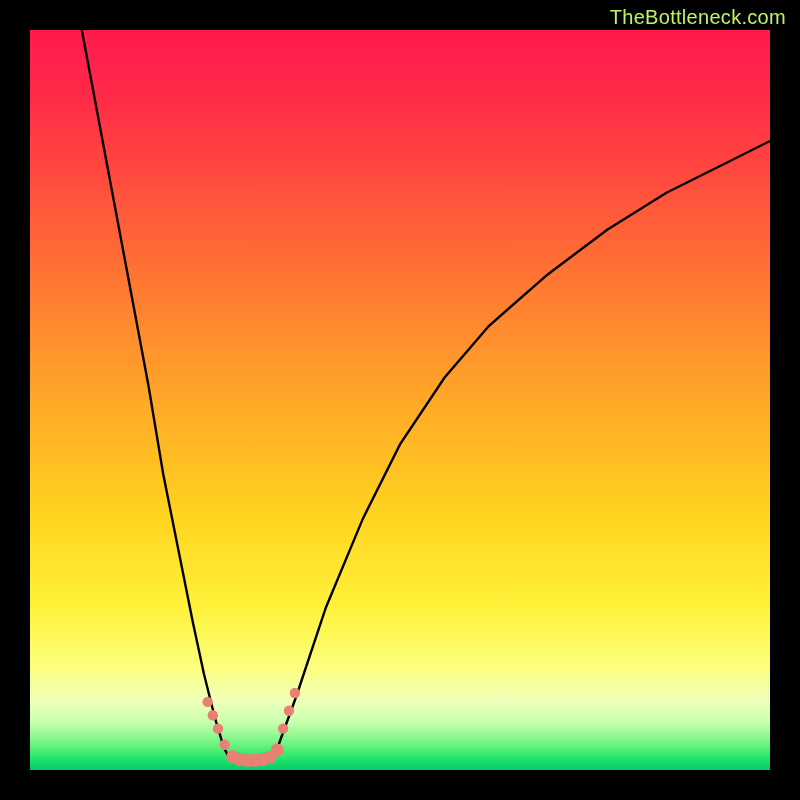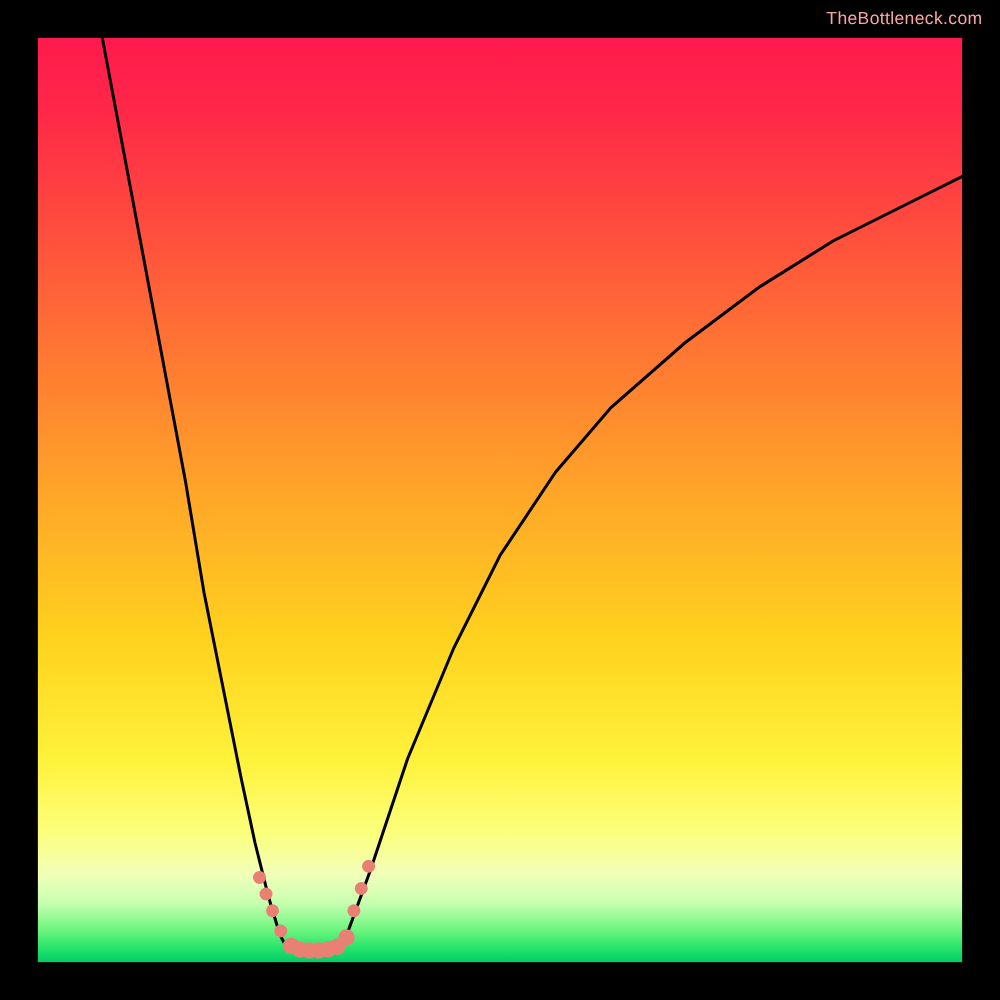--- a/index.html
+++ b/index.html
@@ -28,22 +28,22 @@
     overflow: hidden;
   }
   .gradient {
     position: absolute;
     inset: 0;
   }
   .watermark {
     position: absolute;
     top: 6px;
     right: 14px;
-    color: #fca5a5;
-    font-size: 14px;
+    color: #bef264;
+    font-size: 20px;
     letter-spacing: 0.3px;
   }
   svg.curve {
     position: absolute;
     inset: 0;
     width: 100%;
     height: 100%;
   }
   .curve-path {
     fill: none;

